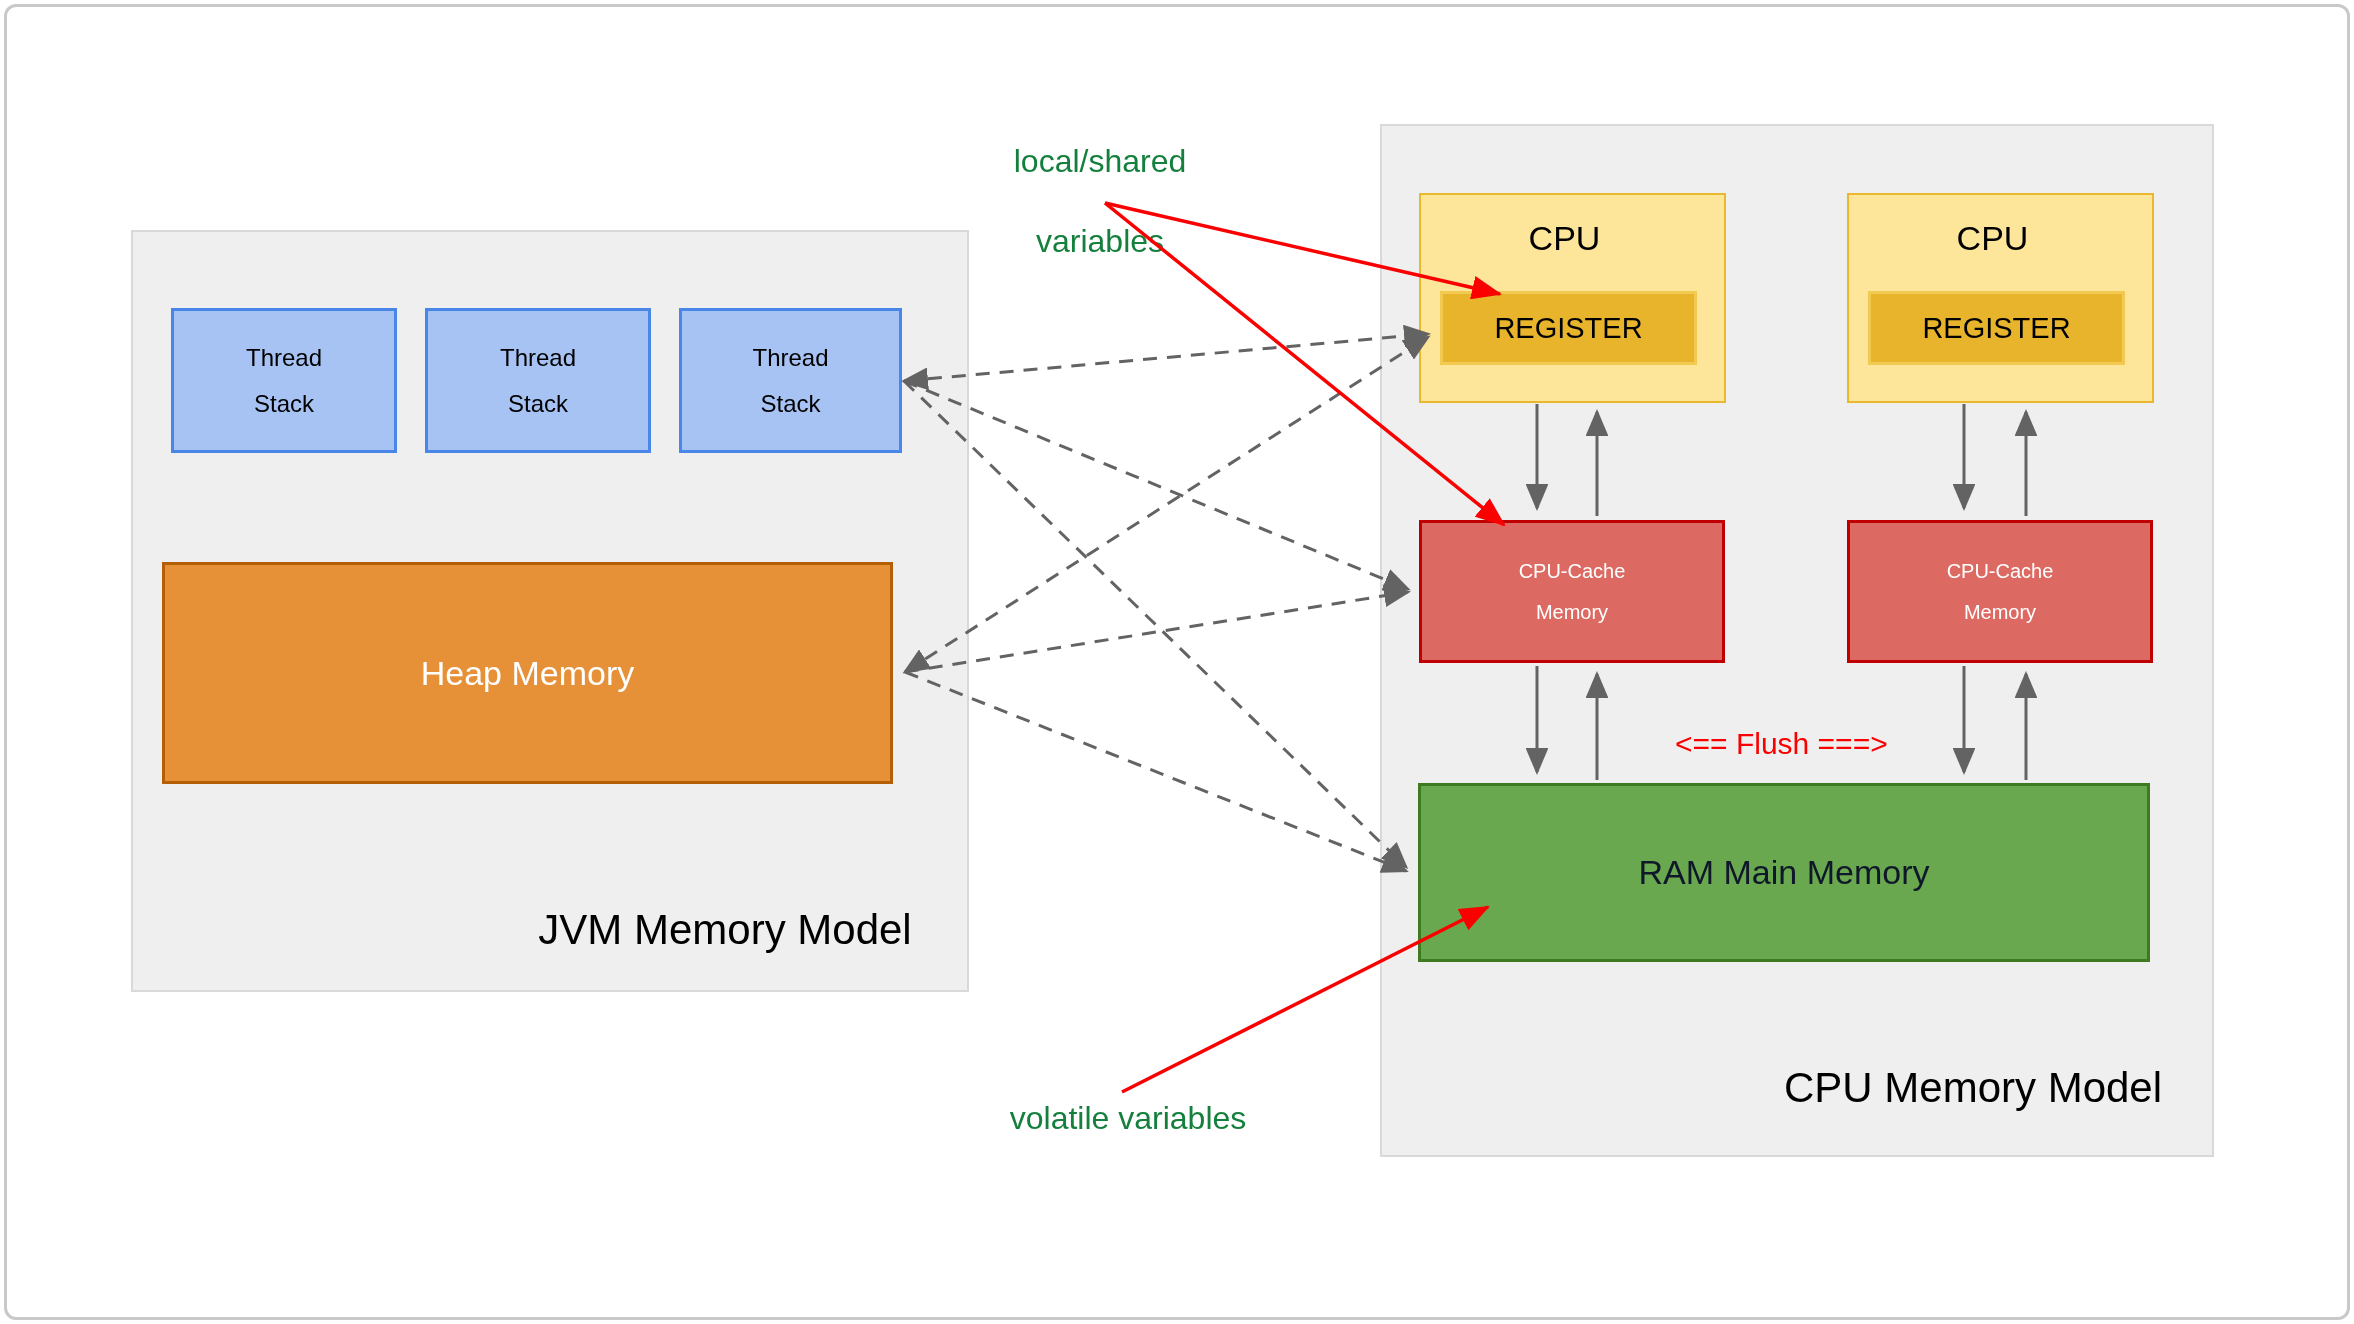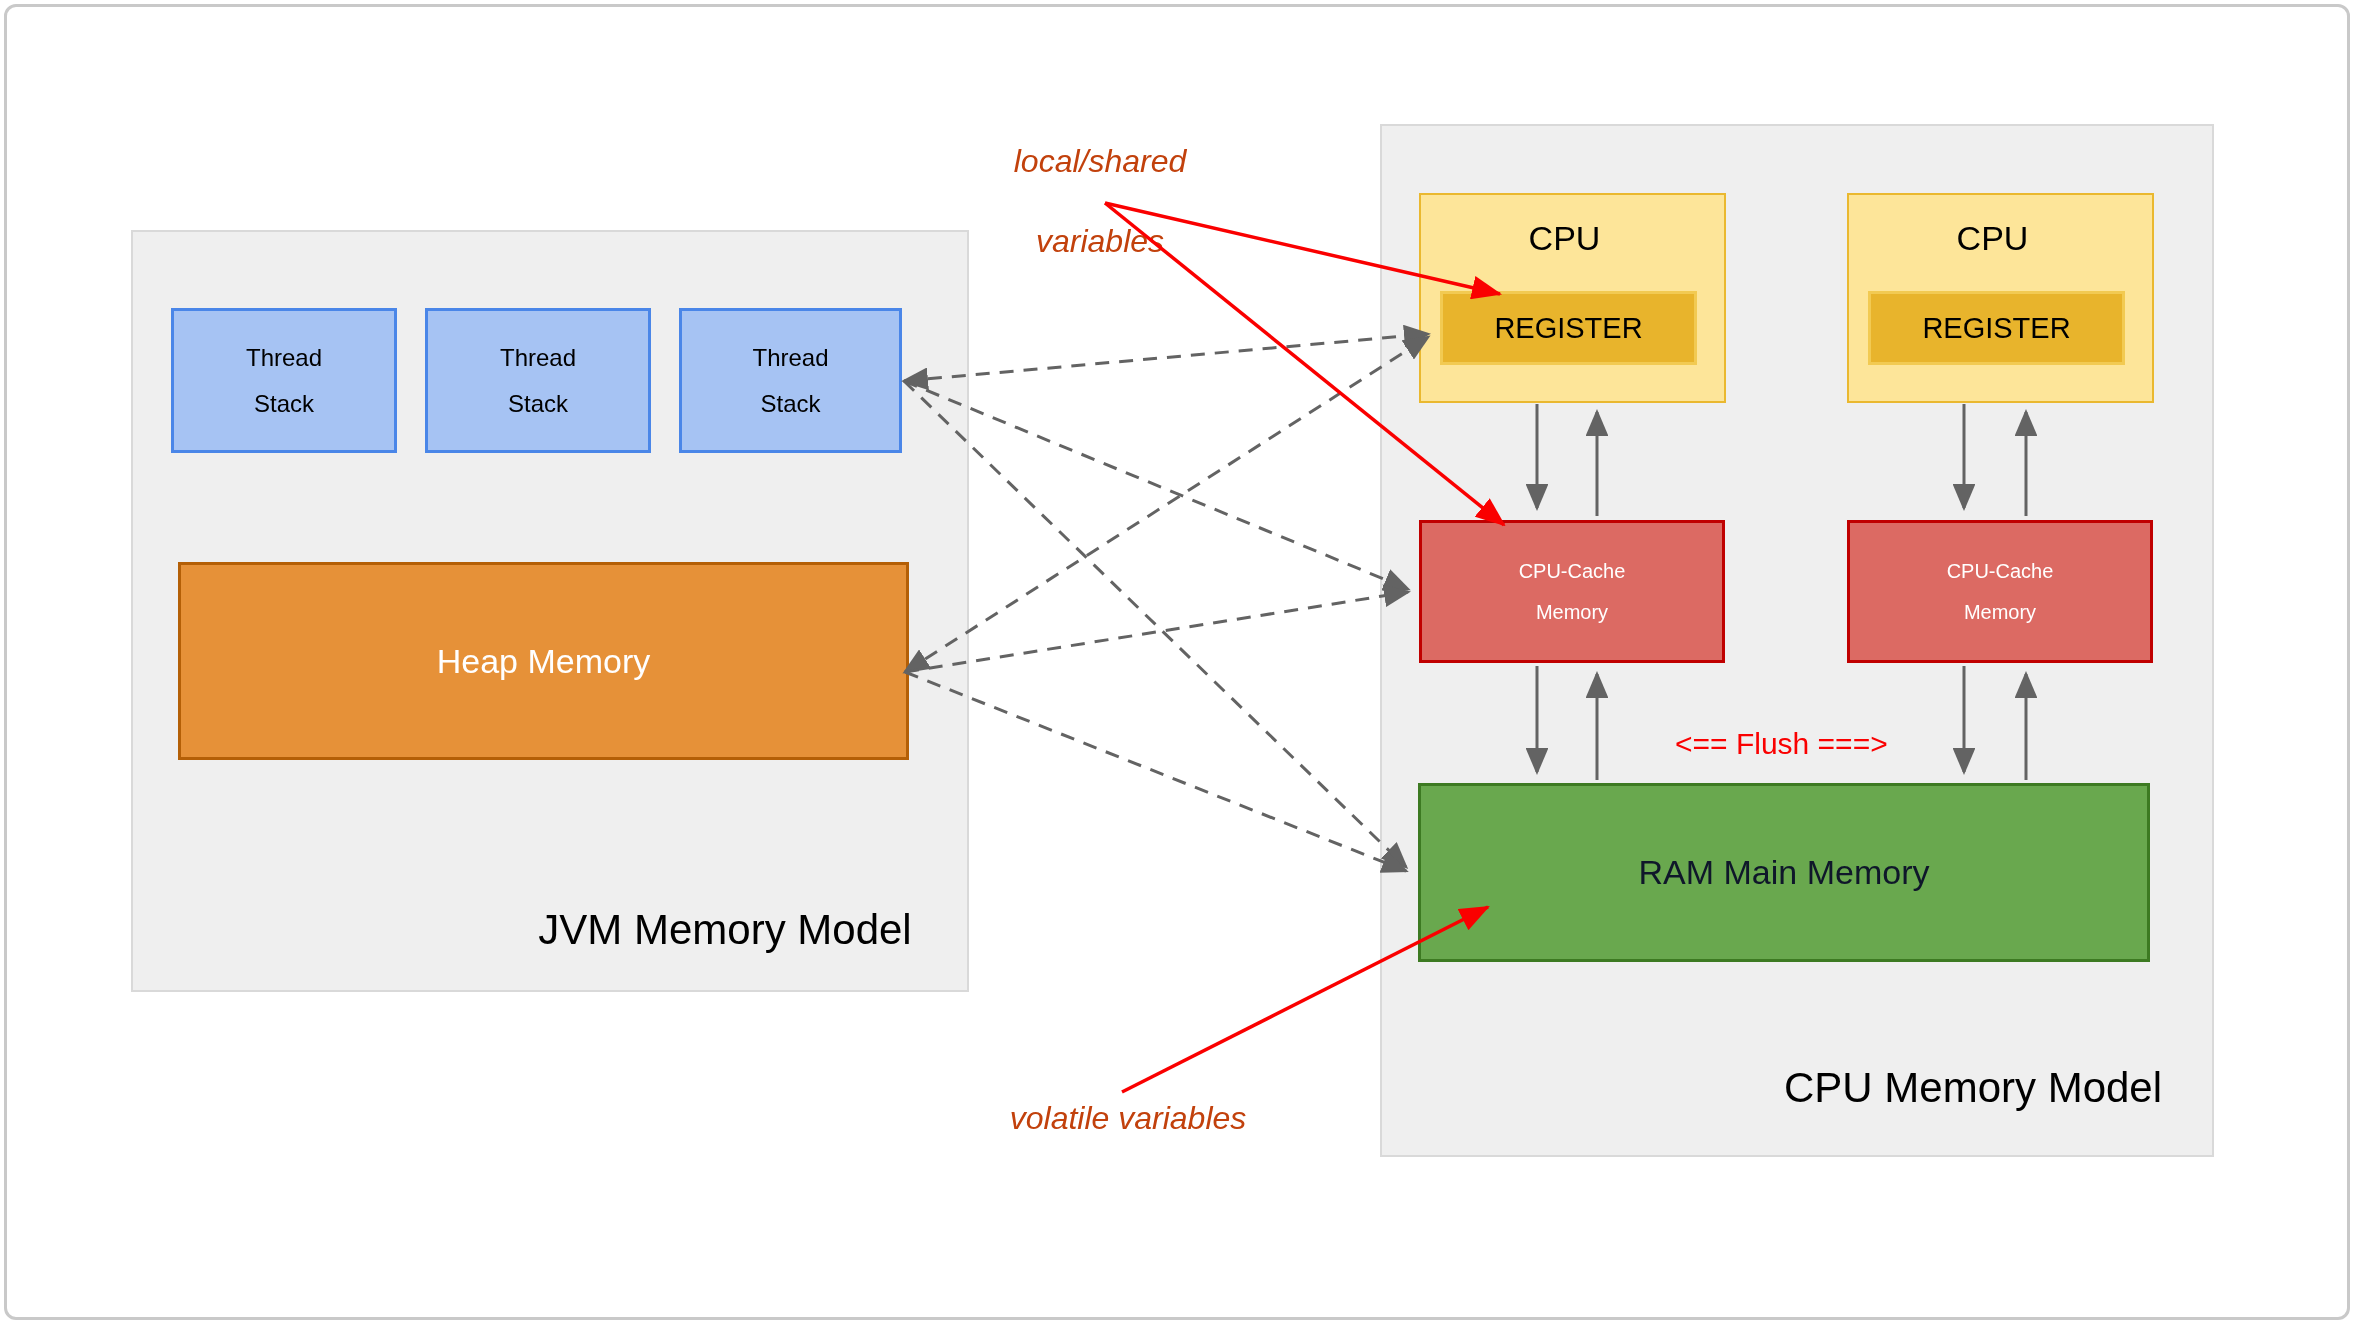--- a/index.html
+++ b/index.html
@@ -14,21 +14,21 @@
        text-align:center;box-sizing:border-box;}
   .thread{background:#a6c3f3;border:3px solid #4a86e8;color:#000;font-size:24px;line-height:46px;}
   .heap{background:#e69138;border:3px solid #b45f06;color:#ffffff;font-size:34px;}
   .cpu-box{background:#fde599;border:2px solid #eab82f;color:#000;}
   .cpu-label{position:absolute;top:24px;left:0;right:16px;text-align:center;font-size:34px;color:#000;}
   .register{position:absolute;left:19px;top:96px;width:257px;height:74px;background:#e8b42c;
             border:3px solid #f2ca52;display:flex;align-items:center;justify-content:center;
             font-size:29px;color:#000;box-sizing:border-box;}
   .cache{background:#dc6a63;border:3px solid #c00000;color:#ffffff;font-size:20px;line-height:41px;}
   .ram{background:#69a84e;border:3px solid #3d7a22;color:#0f172a;font-size:34px;}
-  .red-note{position:absolute;color:#c2410c;font-size:32px;line-height:40px;text-align:center;white-space:pre-line;font-style:italic;}
+  .red-note{position:absolute;color:#15803d;font-size:32px;line-height:40px;text-align:center;white-space:pre-line;}
   .flush{position:absolute;color:#fa0000;font-size:30px;white-space:nowrap;}
   svg.overlay{position:absolute;left:0;top:0;width:2354px;height:1324px;pointer-events:none;}
 </style>
 </head>
 <body>
 
 <div class="canvas">
   <div class="frame"></div>
 
   <div class="panel" style="left:131px;top:230px;width:834px;height:758px;"></div>
@@ -39,21 +39,21 @@
   </div>
   <div class="box thread" style="left:425px;top:308px;width:226px;height:145px;">
     <span>Thread</span>
     <span>Stack</span>
   </div>
   <div class="box thread" style="left:679px;top:308px;width:223px;height:145px;">
     <span>Thread</span>
     <span>Stack</span>
   </div>
 
-  <div class="box heap" style="left:178px;top:562px;width:731px;height:198px;">
+  <div class="box heap" style="left:162px;top:562px;width:731px;height:222px;">
     <span>Heap Memory</span>
   </div>
 
   <div class="panel-title" style="left:500px;top:906px;width:450px;">JVM Memory Model</div>
 
   <div class="panel" style="left:1380px;top:124px;width:830px;height:1029px;"></div>
 
   <div class="box cpu-box" style="left:1419px;top:193px;width:307px;height:210px;">
     <div class="cpu-label">CPU</div>
     <div class="register">

